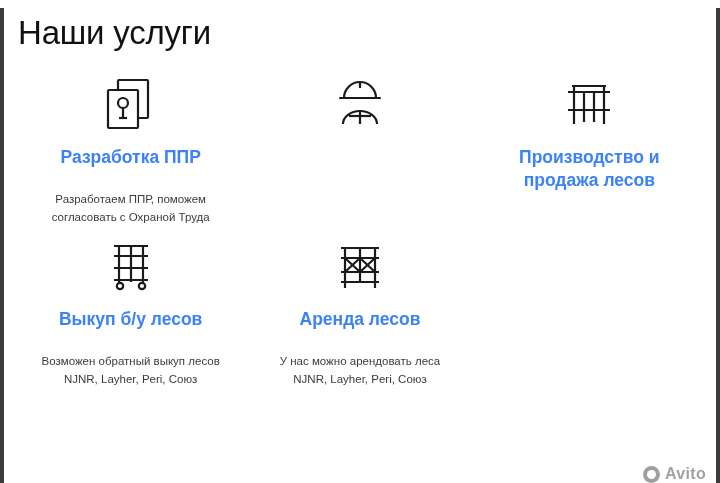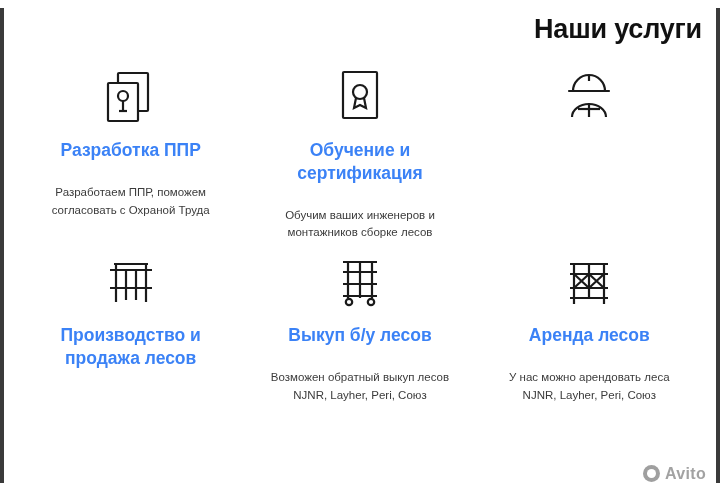--- a/index.html
+++ b/index.html
@@ -16,23 +16,23 @@
     position: relative;
   }
   .page {
     width: 720px;
     height: 483px;
     position: relative;
     box-sizing: border-box;
     padding: 0 18px;
   }
   .page-title {
-    text-align: right;
-    font-size: 27px;
-    font-weight: bold;
+    text-align: left;
+    font-size: 33px;
+    font-weight: normal;
     letter-spacing: -0.2px;
     margin: 8px 0 0 0;
     padding-top: 6px;
     color: #111111;
   }
   .grid {
     display: grid;
     grid-template-columns: repeat(3, 1fr);
     grid-template-rows: repeat(2, 1fr);
     row-gap: 10px;
@@ -70,21 +70,21 @@
     line-height: 1.55;
     color: #3b3b3b;
     max-width: 185px;
   }
   
   .watermark {
     position: absolute;
     right: 14px;
     bottom: 8px;
     display: flex;
-    align-items: flex-start;
+    align-items: flex-end;
     gap: 5px;
     opacity: 0.82;
   }
   .watermark .wm-logo {
     width: 17px;
     height: 17px;
     border-radius: 50%;
     background: #8b8b8b;
     position: relative;
     display: inline-block;
@@ -134,31 +134,20 @@
           <rect x="4" y="13" width="30" height="38" rx="1" fill="#ffffff"></rect>
           <circle cx="19" cy="26" r="5"></circle>
           <path d="M19 31 v10"></path>
           <path d="M15 41 h8"></path>
         </svg>
       </div>
       <div class="card-title">Разработка ППР</div>
       <div class="card-desc">Разработаем ППР, поможем согласовать с Охраной Труда</div>
     </div>
 
-    <div class="card">
-      <div class="card-icon">
-        <svg width="46" height="58" viewBox="0 0 46 58" fill="none" stroke="#1a1a1a" stroke-width="2.2">
-          <rect x="6" y="3" width="34" height="46" rx="1"></rect>
-          <circle cx="23" cy="23" r="7"></circle>
-          <path d="M19 29 l-2 10 6-3 6 3 -2-10"></path>
-        </svg>
-      </div>
-      <div class="card-title">Обучение и сертификация</div>
-      <div class="card-desc">Обучим ваших инженеров и монтажников сборке лесов</div>
-    </div>
 
     <div class="card">
       <div class="card-icon">
         <svg width="58" height="54" viewBox="0 0 58 54" fill="none" stroke="#1a1a1a" stroke-width="2.2">
           <path d="M13 20 a16 16 0 0 1 32 0"></path>
           <path d="M9 20 h40" stroke-linecap="round"></path>
           <path d="M29 4 v6"></path>
           <path d="M12 46 a17 13 0 0 1 34 0"></path>
           <path d="M29 33 v13"></path>
           <path d="M18 38 h22"></path>

